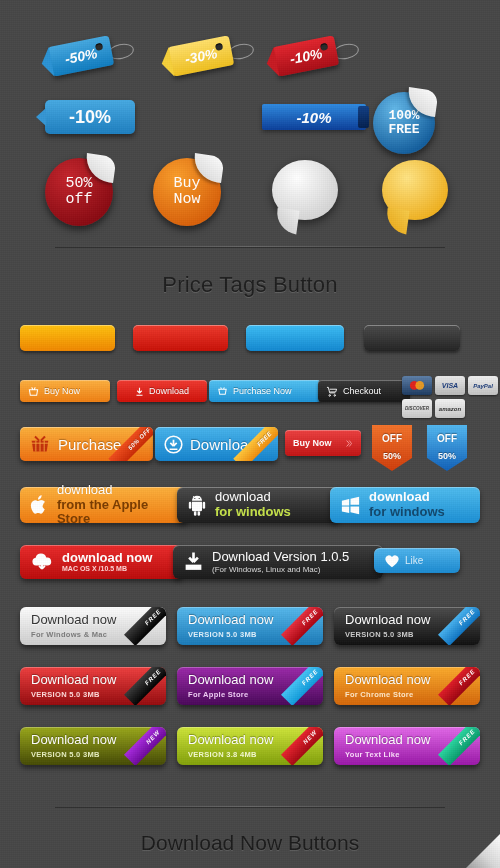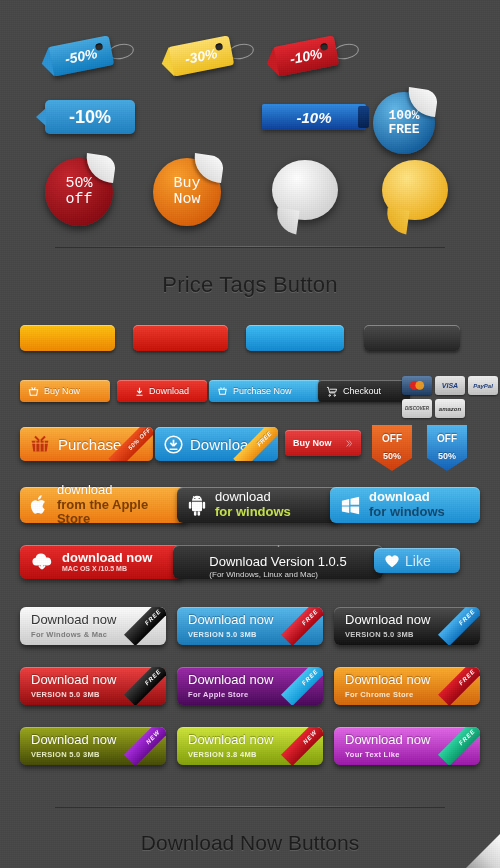--- a/index.html
+++ b/index.html
@@ -333,36 +333,36 @@
     <svg width="24" height="20" viewBox="0 0 28 22">
         <path d="M7 15a4.6 4.6 0 0 1-.4-9.1A6.4 6.4 0 0 1 19 5.8 4.6 4.6 0 0 1 21 15H7z" fill="#fff"></path>
         <path d="M14 11v8m0 0-3.4-3.4M14 19l3.4-3.4" stroke="#fff" stroke-width="2.2" fill="none"></path>
       </svg>
     <span class="txt">
       <span class="t1" style="color:#fff;font-weight:bold;">download now</span>
       <span class="t2" style="color:#ffd3d3;font-size:7px;">MAC OS X /10.5 MB</span>
     </span>
   </div>
 
-  <div class="pbtn" style="left:173px;top:545px;width:190px;height:34px;background:linear-gradient(180deg,#3c3c3c,#1a1a1a);flex-direction:column;">
+  <div class="pbtn" style="left:173px;top:545px;width:190px;height:34px;background:linear-gradient(180deg,#3c3c3c,#1a1a1a);">
     <svg width="21" height="22" viewBox="0 0 24 24">
         <path d="M12 1v11m0 0-5-5m5 5 5-5" stroke="#fff" stroke-width="3" fill="none"></path>
         <path d="M3 15h18v6H3z" fill="#fff"></path>
       </svg>
     <span class="txt">
       <span class="t1" style="color:#fff;font-size:13px;">Download Version 1.0.5</span>
       <span class="t2" style="color:#dcdcdc;font-size:8px;font-weight:normal;">(For Windows, Linux and Mac)</span>
     </span>
   </div>
 
   <div class="pbtn" style="left:374px;top:548px;width:66px;height:25px;background:linear-gradient(180deg,#4fb4ec,#1b8ad0);gap:5px;">
     <svg width="16" height="14" viewBox="0 0 24 22">
         <path d="M12 21S1.5 13.8 1.5 7.6A5.6 5.6 0 0 1 12 4.9a5.6 5.6 0 0 1 10.5 2.7C22.5 13.8 12 21 12 21z" fill="#fff"></path>
       </svg>
-    <span style="color:#d6ecfa;font-size:14px;">Like</span>
+    <span style="color:#d6ecfa;font-size:10px;">Like</span>
   </div>
 
   <div class="dnbtn" style="left:20px;top:607px;background:linear-gradient(180deg,#fdfdfd,#cdcdcd);">
     <span class="l1" style="color:#333;text-shadow:0 1px 0 rgba(255,255,255,.7);">Download now</span>
     <span class="l2" style="color:#7c7c7c;">For Windows &amp; Mac</span>
     <i class="dncorner" style="background:linear-gradient(180deg,#3a3a3a,#000);">
         <span>FREE</span>
       </i>
   </div>
   <div class="dnbtn" style="left:177px;top:607px;background:linear-gradient(180deg,#56b8ec,#1a7ab8);">

